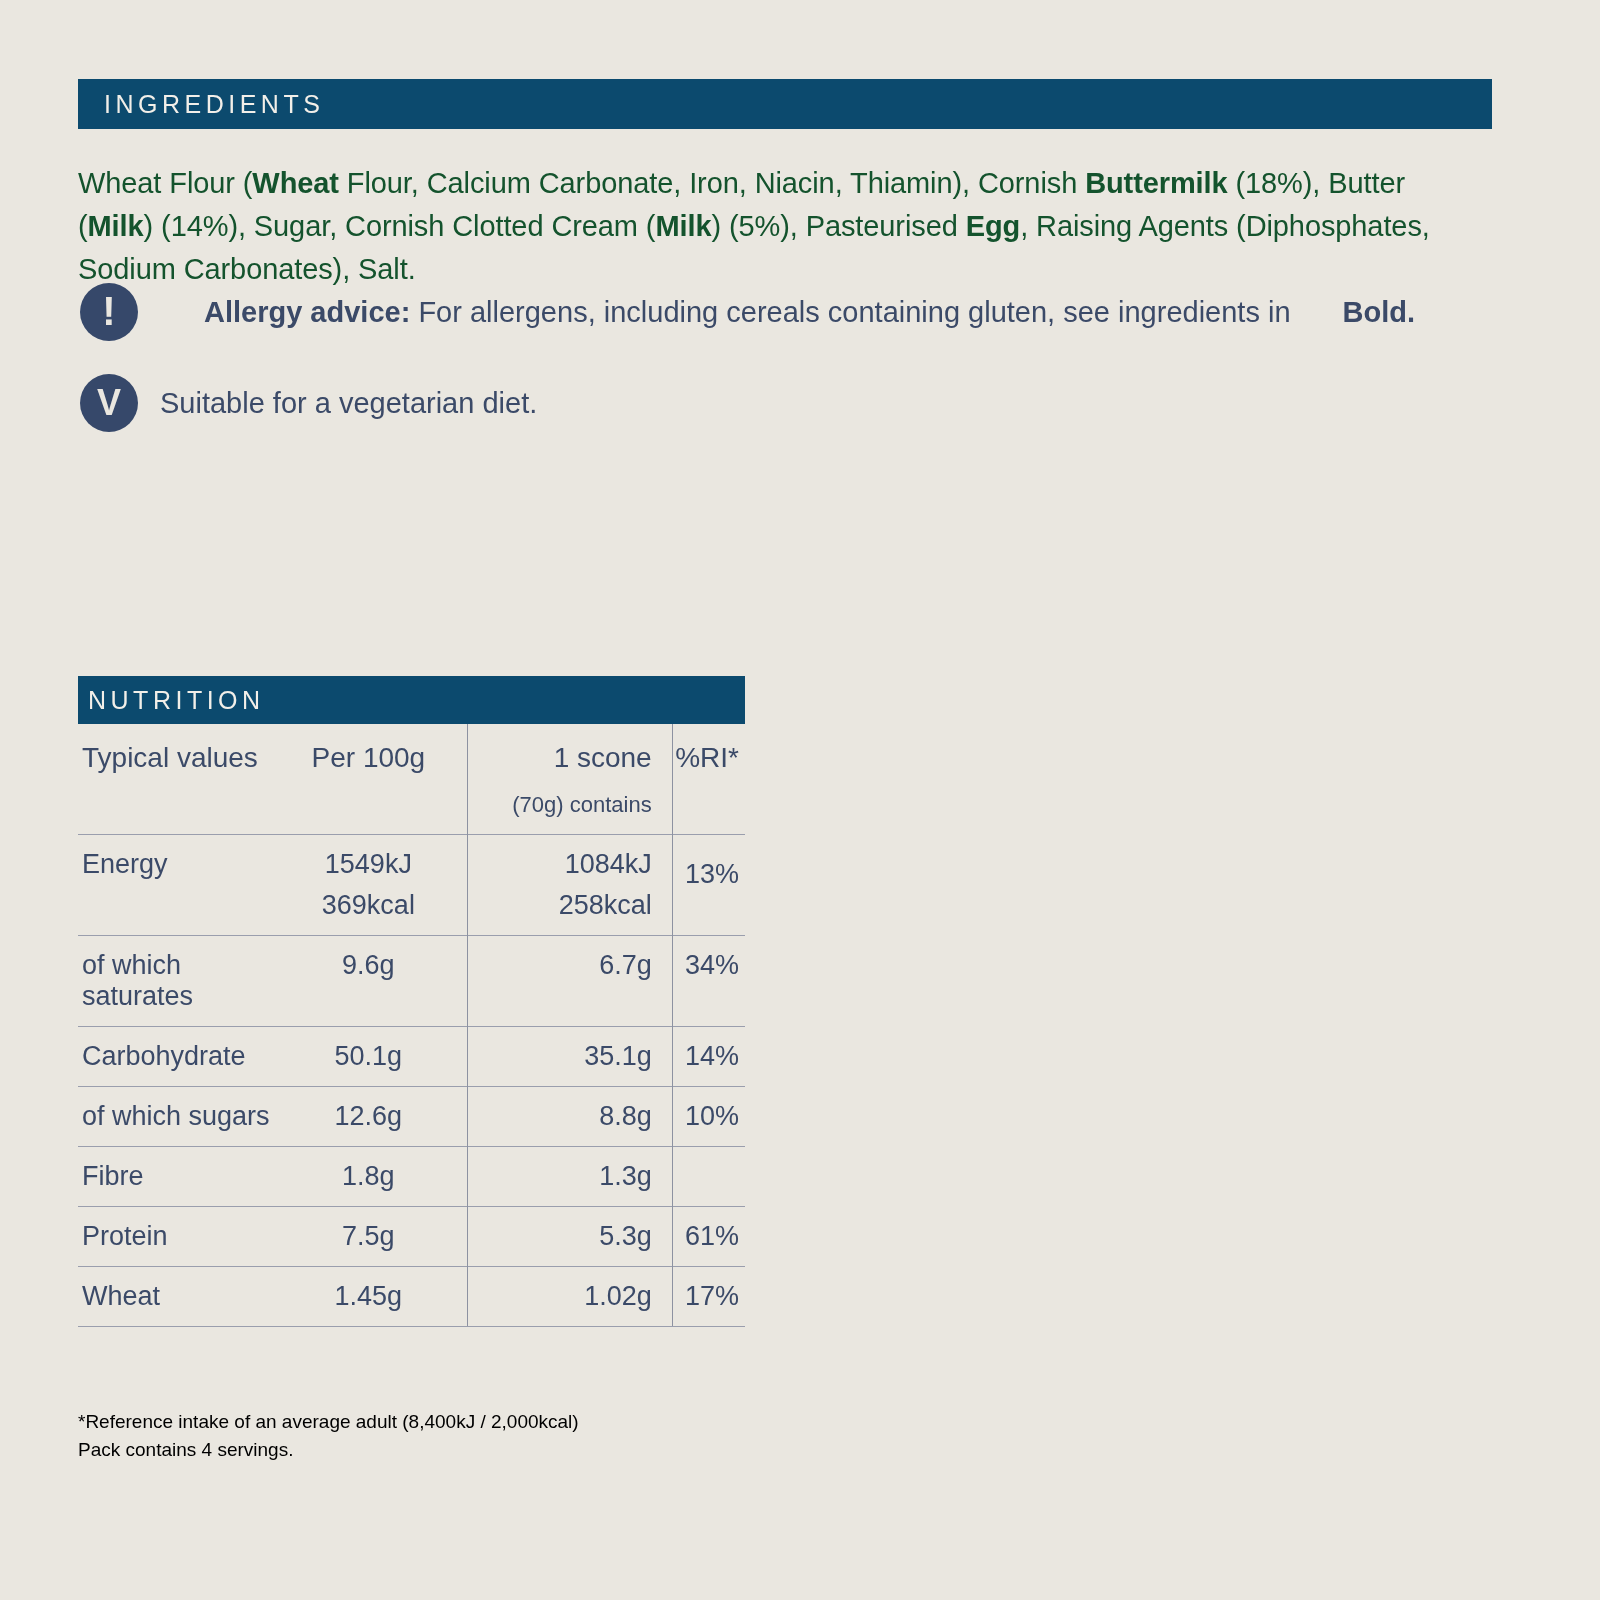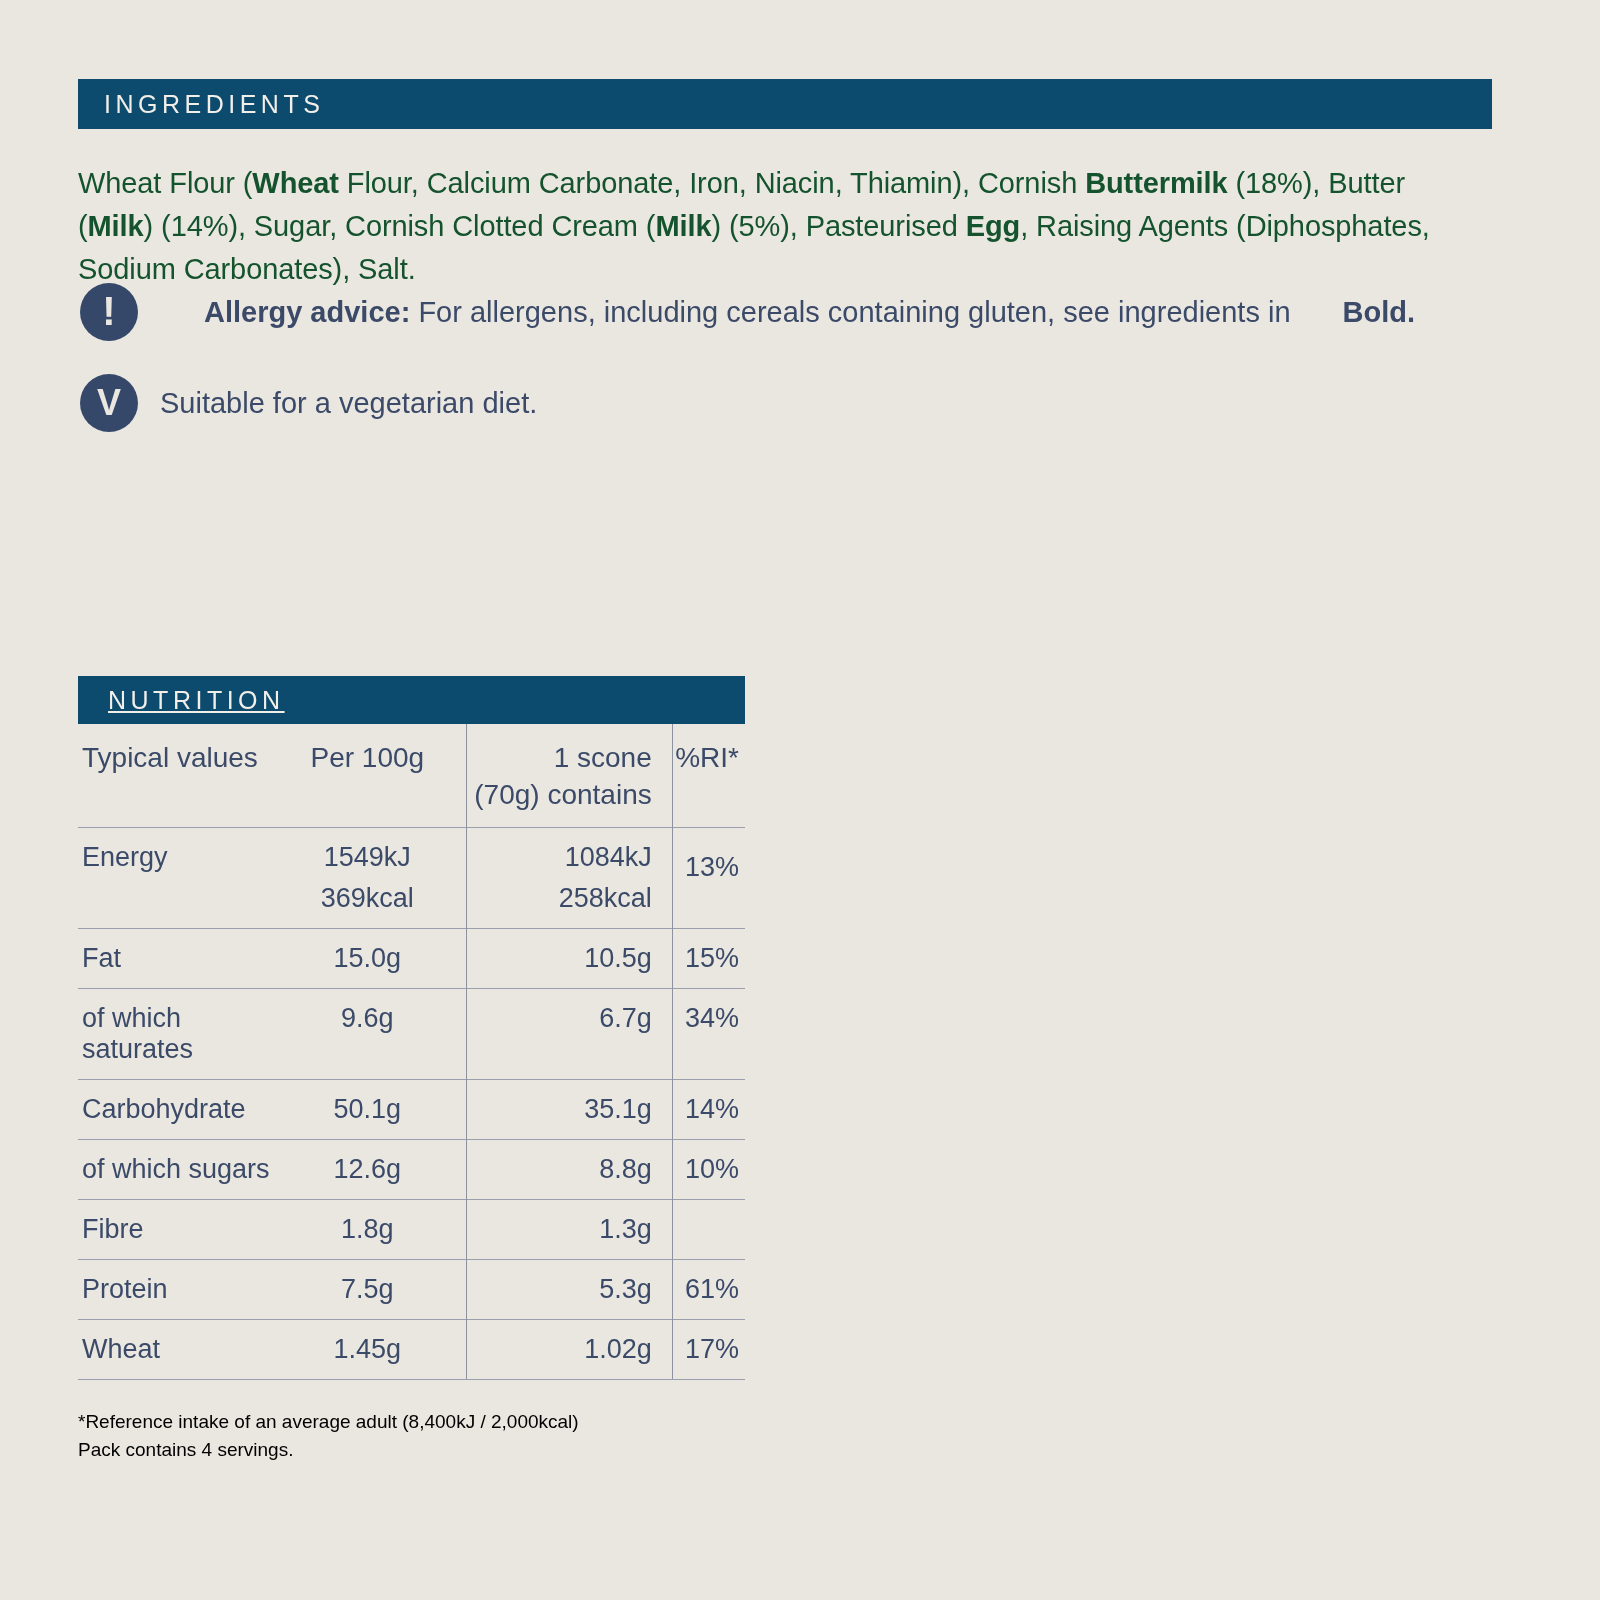--- a/index.html
+++ b/index.html
@@ -96,22 +96,21 @@
   }
   .advice-text b { font-weight: 700; margin-left: 44px; }
 
   
   #nutrition-bar {
     position: absolute;
     left: 78px;
     top: 676px;
     width: 667px;
     height: 48px;
-    padding-left: 30px;
-    text-decoration: underline;
+    padding-left: 10px;
   }
 
   #nutrition-table {
     position: absolute;
     left: 78px;
     top: 724px;
     width: 667px;
     border-collapse: collapse;
     font-size: 27px;
     color: #3b4a68;
@@ -132,23 +131,23 @@
 
   .hdr-row td {
     padding-top: 18px !important;
     padding-bottom: 16px !important;
     font-weight: 700;
     font-size: 28px;
   }
   .hdr-row .col-name { padding-left: 4px !important; }
   .hdr-sub {
     display: block;
-    font-size: 28px;
+    font-size: 22px;
     font-weight: 400;
-    margin-top: 5px;
+    margin-top: 18px;
   }
 
   .data-row td {
     padding-top: 14px !important;
     padding-bottom: 14px !important;
     border-top: 1.5px solid #9a9ead;
   }
   .data-row .col-name { padding-left: 4px !important; }
   .data-row.last td { border-bottom: 1.5px solid #9a9ead; }
 
@@ -205,26 +204,20 @@
       </tr>
     </thead>
     <tbody>
         <tr class="data-row">
           <td class="col-name"><span>Energy</span></td>
           <td class="col-100g"><span>1549kJ</span><span class="energy-line2">369kcal</span></td>
           <td class="col-serve vrule-l"><span>1084kJ</span><span class="energy-line2">258kcal</span></td>
           <td class="col-ri vrule-l"><span></span><span class="energy-line2">13%</span></td>
         </tr>
         <tr class="data-row">
-          <td class="col-name"><span>Fat</span></td>
-          <td class="col-100g"><span>15.0g</span></td>
-          <td class="col-serve vrule-l"><span>10.5g</span></td>
-          <td class="col-ri vrule-l"><span>15%</span></td>
-        </tr>
-        <tr class="data-row">
           <td class="col-name"><span>of which saturates</span></td>
           <td class="col-100g"><span>9.6g</span></td>
           <td class="col-serve vrule-l"><span>6.7g</span></td>
           <td class="col-ri vrule-l"><span>34%</span></td>
         </tr>
         <tr class="data-row">
           <td class="col-name"><span>Carbohydrate</span></td>
           <td class="col-100g"><span>50.1g</span></td>
           <td class="col-serve vrule-l"><span>35.1g</span></td>
           <td class="col-ri vrule-l"><span>14%</span></td>

